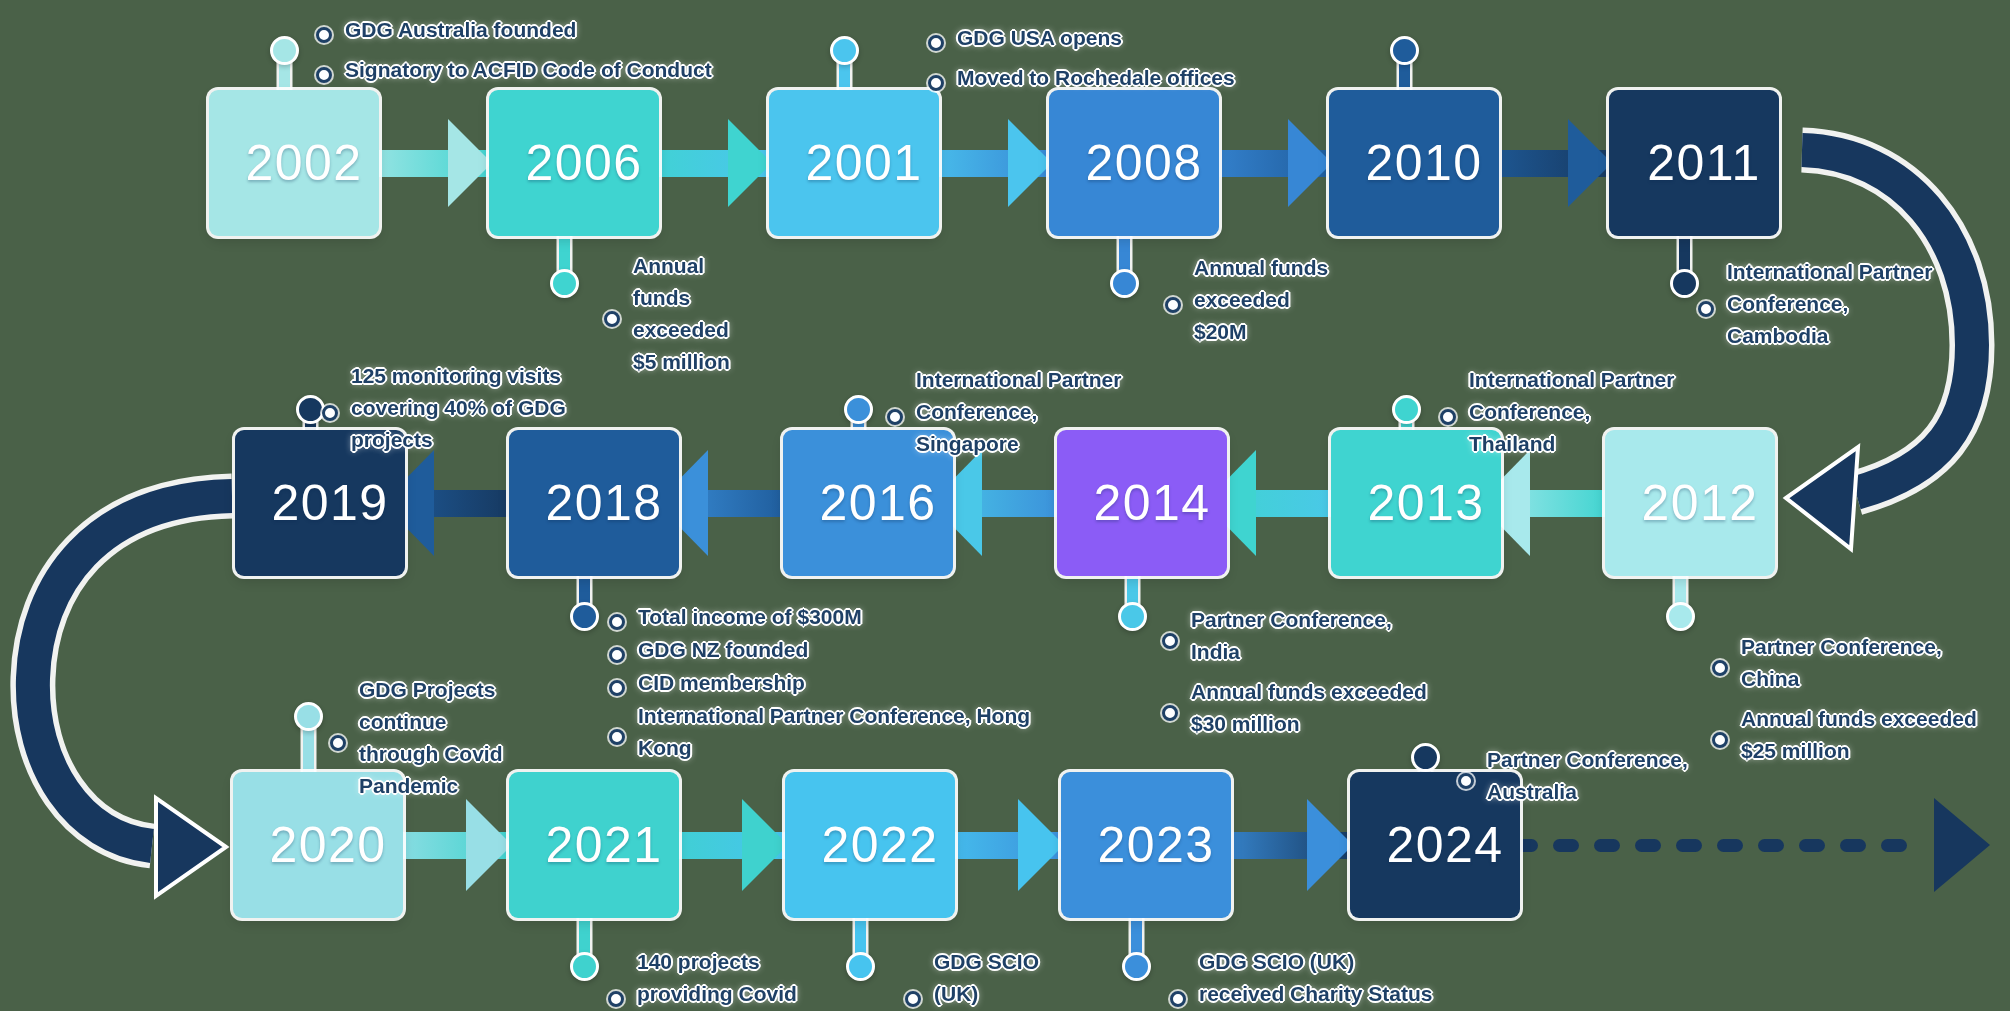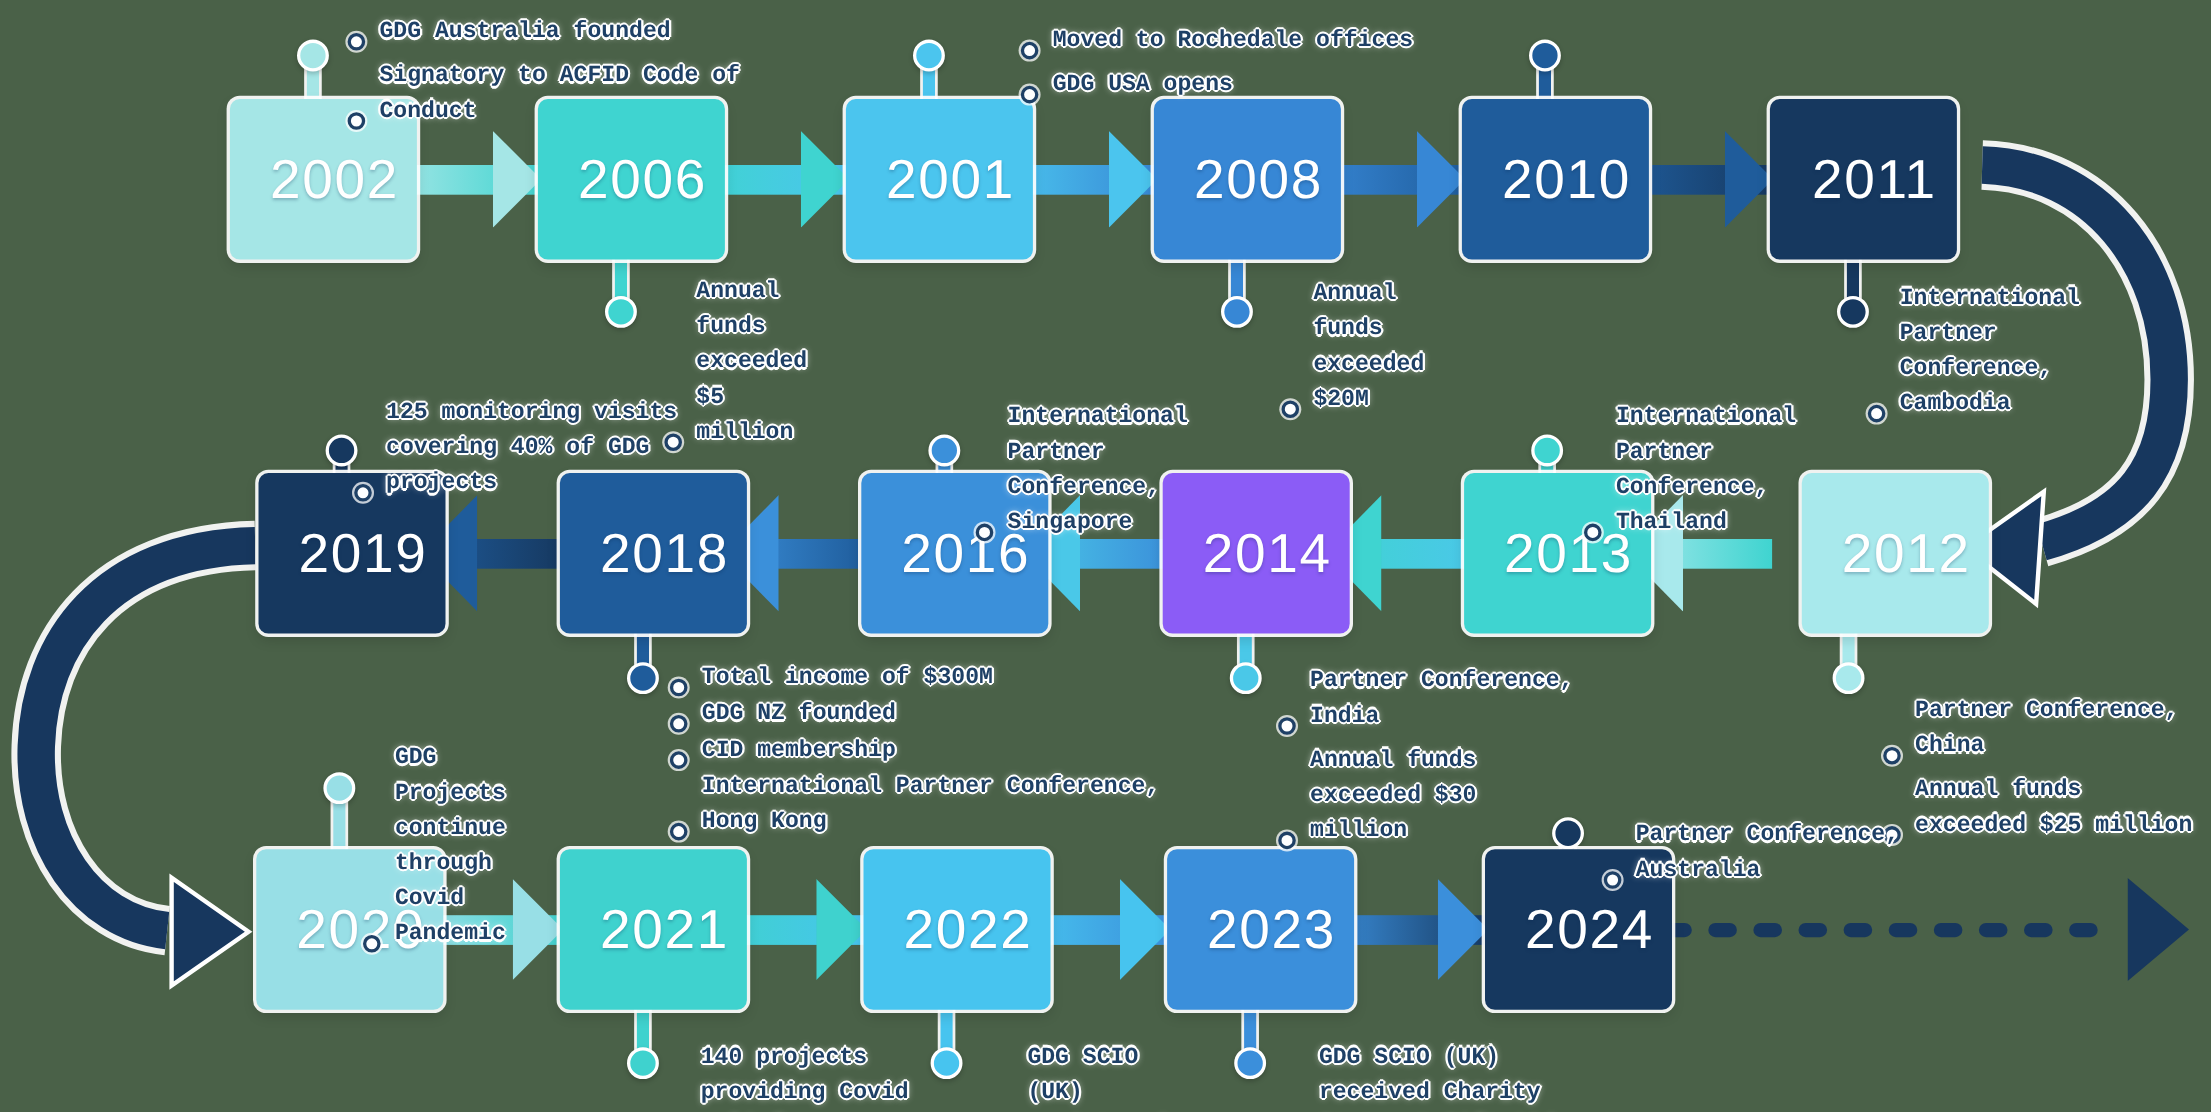--- a/index.html
+++ b/index.html
@@ -12,21 +12,21 @@
   .year{font-size:50px;color:#ffffff;letter-spacing:1.5px;font-weight:400;
         text-shadow:0 2px 3px rgba(10,40,80,.28);}
   .stem{position:absolute;width:11px;z-index:3;box-shadow:0 0 0 2.5px rgba(255,255,255,.92);}
   .circle{position:absolute;width:29px;height:29px;border-radius:50%;border:3.5px solid #ffffff;
           box-sizing:border-box;z-index:3;box-shadow:0 2px 5px rgba(0,0,0,.22);}
   .shaft{position:absolute;height:27px;z-index:2;}
   .head{position:absolute;z-index:2;filter:drop-shadow(0 1px 1px rgba(0,0,0,.12));}
   .head.right{clip-path:polygon(0% 0%,100% 50%,0% 100%);}
   .head.left{clip-path:polygon(100% 0%,0% 50%,100% 100%);}
   .ann{position:absolute;z-index:6;color:#1E4066;font-size:21px;font-weight:600;line-height:32px;}
-  .ann .item{display:flex;align-items:flex-end;margin-bottom:8px;font-family:Liberation Mono, monospace;}
+  .ann .item{display:flex;align-items:center;margin-bottom:8px;}
   .ann.compact .item{margin-bottom:1px;}
   .bullet{flex:0 0 auto;width:10px;height:10px;border-radius:50%;border:3px solid #1E4066;
           background:#fdfeff;margin:9px 13px 0 0;box-shadow:0 0 0 2px rgba(255,255,255,.75);}
   .txt{text-shadow:-1px -1px 0 #fff,1px -1px 0 #fff,-1px 1px 0 #fff,1px 1px 0 #fff,
        -2px 0 0 #fff,2px 0 0 #fff,0 -2px 0 #fff,0 2px 0 #fff,0 0 7px rgba(255,255,255,.9);}
   .dash{position:absolute;height:13px;border-radius:7px;background:#17375E;z-index:2;}
   .dash-head{position:absolute;background:#17375E;clip-path:polygon(0% 0%,100% 50%,0% 100%);z-index:2;}
 </style>
 </head>
 <body>
@@ -73,25 +73,25 @@
       </div>
     </div>
     <div class="box" style="left: 769px; top: 90px; background: rgb(75, 197, 238);">
       <span class="year">2001</span>
     </div>
     <div class="stem" style="left: 838.5px; top: 50px; height: 45px; background: rgb(75, 197, 238);"></div>
     <div class="circle" style="left: 829.5px; top: 35.5px; background: rgb(75, 197, 238);"></div>
     <div class="ann" style="left: 928px; top: 22px; width: 400px;">
       <div class="item">
         <span class="bullet"></span>
+        <span class="txt">GDG USA opens</span>
+      </div>
+      <div class="item">
+        <span class="bullet"></span>
         <span class="txt">Moved to Rochedale offices</span>
-      </div>
-      <div class="item">
-        <span class="bullet"></span>
-        <span class="txt">GDG USA opens</span>
       </div>
     </div>
     <div class="box" style="left: 1049px; top: 90px; background: rgb(55, 135, 213);">
       <span class="year">2008</span>
     </div>
     <div class="stem" style="left: 1118.5px; top: 232px; height: 52px; background: rgb(55, 135, 213);"></div>
     <div class="circle" style="left: 1109.5px; top: 268.5px; background: rgb(55, 135, 213);"></div>
     <div class="ann" style="left: 1165px; top: 252px; width: 165px;">
       <div class="item">
         <span class="bullet"></span>
@@ -188,21 +188,21 @@
       <span class="year">2013</span>
     </div>
     <div class="stem" style="left: 1400.5px; top: 409px; height: 26px; background: rgb(63, 212, 208);"></div>
     <div class="circle" style="left: 1391.5px; top: 394.5px; background: rgb(63, 212, 208);"></div>
     <div class="ann" style="left: 1440px; top: 364px; width: 235px;">
       <div class="item">
         <span class="bullet"></span>
         <span class="txt">International Partner Conference, Thailand</span>
       </div>
     </div>
-    <div class="box" style="left: 1605px; top: 430px; background: rgb(168, 233, 236); margin-left: 33px;">
+    <div class="box" style="left: 1605px; top: 430px; background: rgb(168, 233, 236);">
       <span class="year">2012</span>
     </div>
     <div class="stem" style="left: 1674.5px; top: 572px; height: 45px; background: rgb(168, 233, 236);"></div>
     <div class="circle" style="left: 1665.5px; top: 601.5px; background: rgb(168, 233, 236);"></div>
     <div class="ann" style="left: 1712px; top: 604px; width: 285px; margin-top: 27px;">
       <div class="item">
         <span class="bullet"></span>
         <span class="txt">Partner Conference, China</span>
       </div>
       <div class="item">

